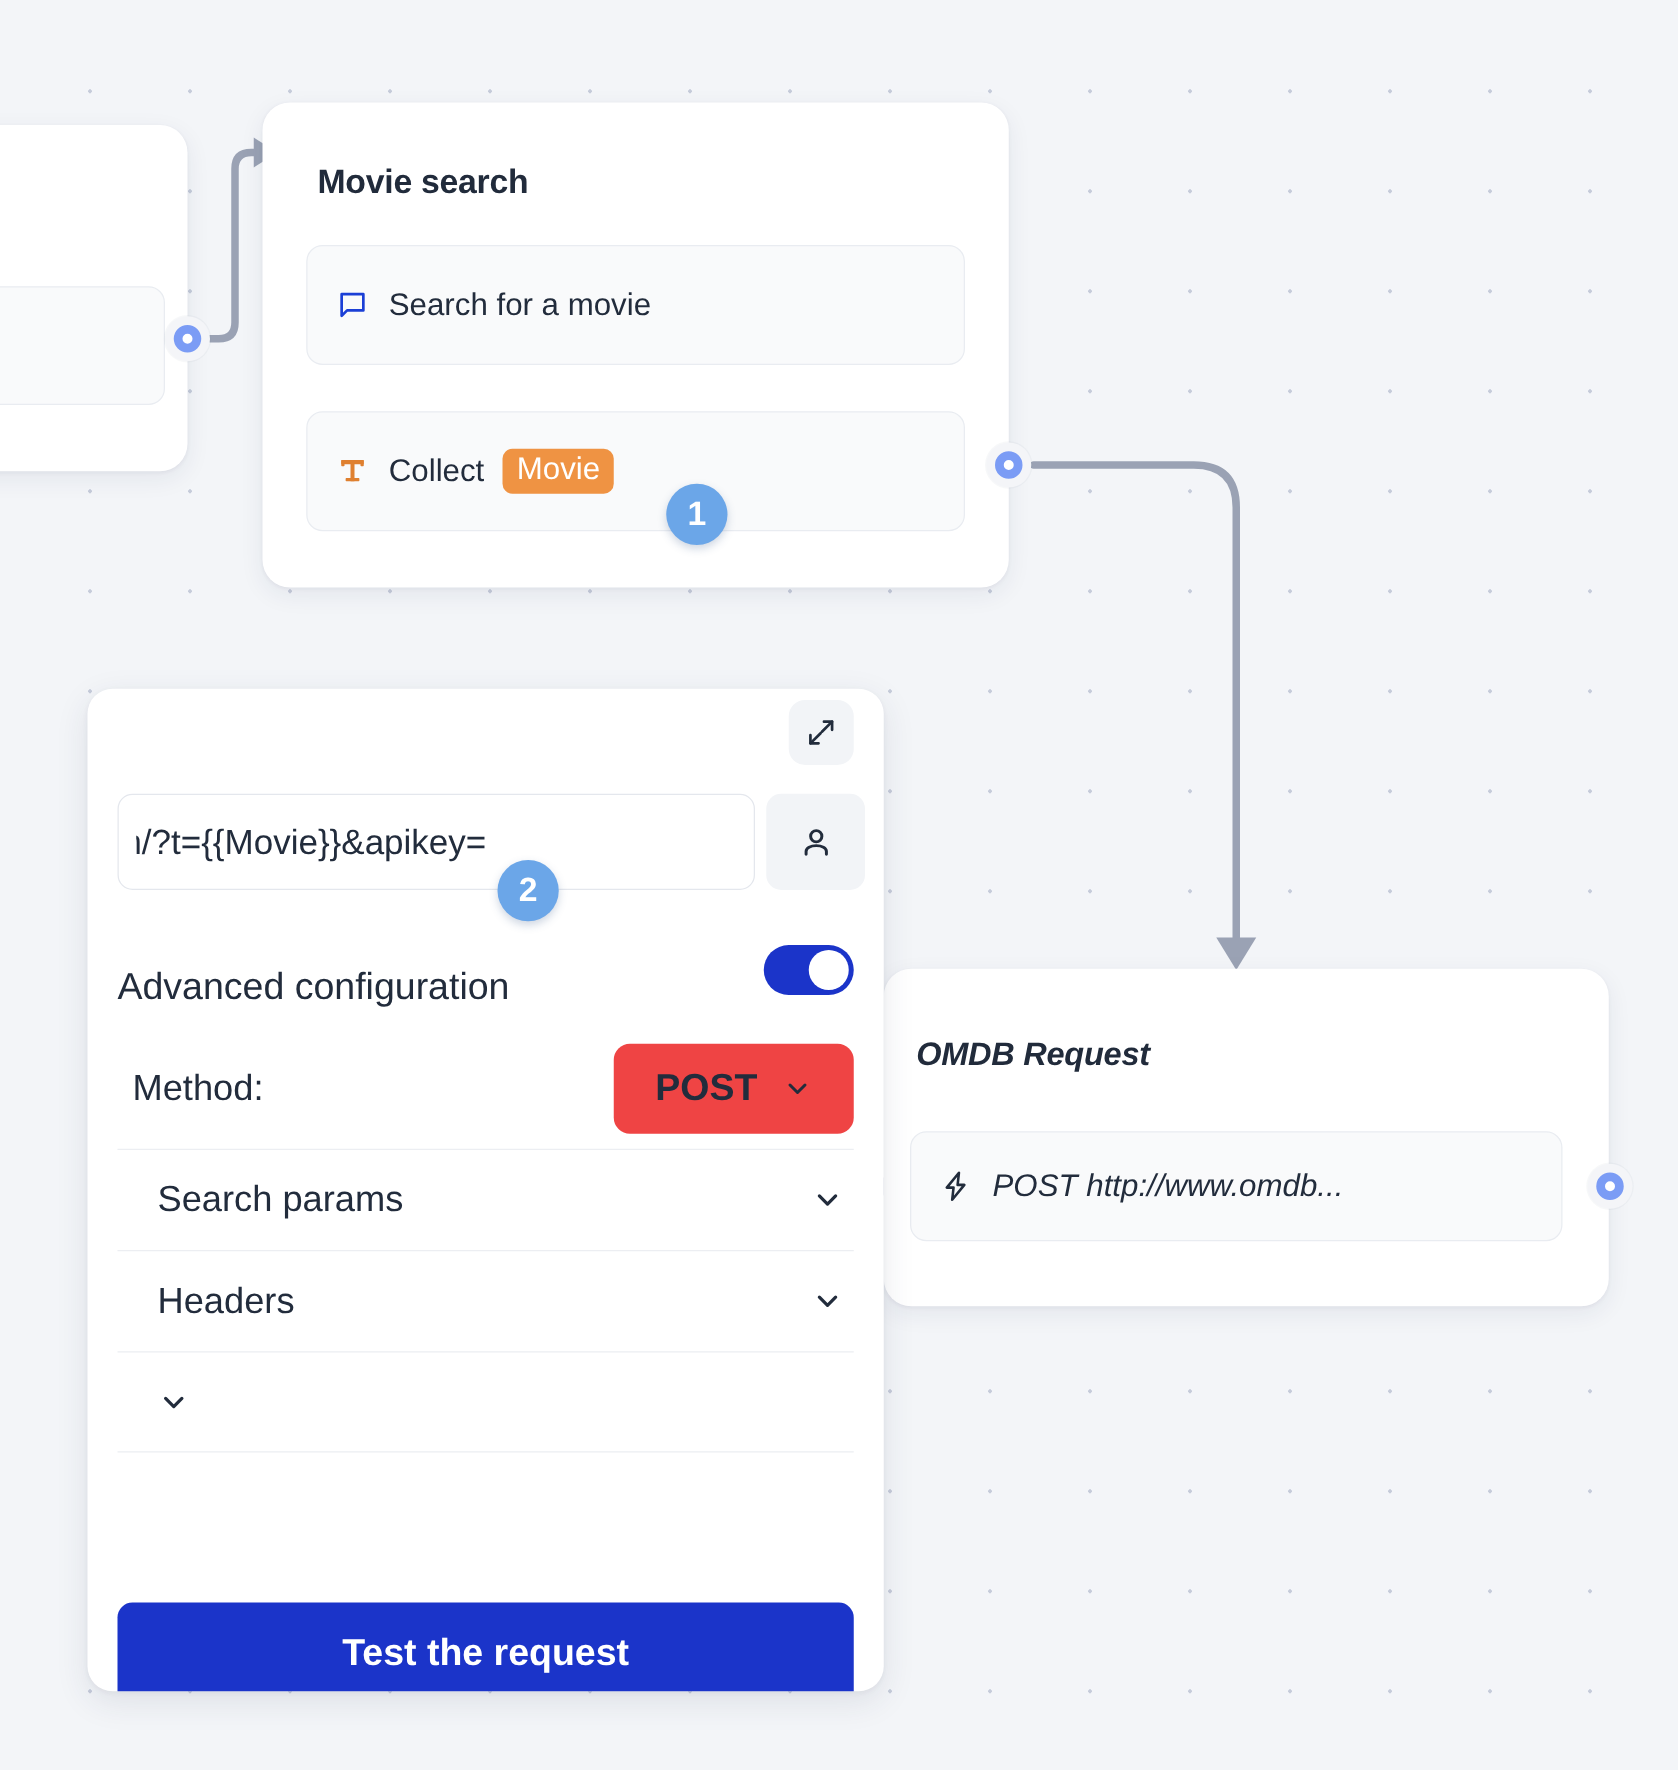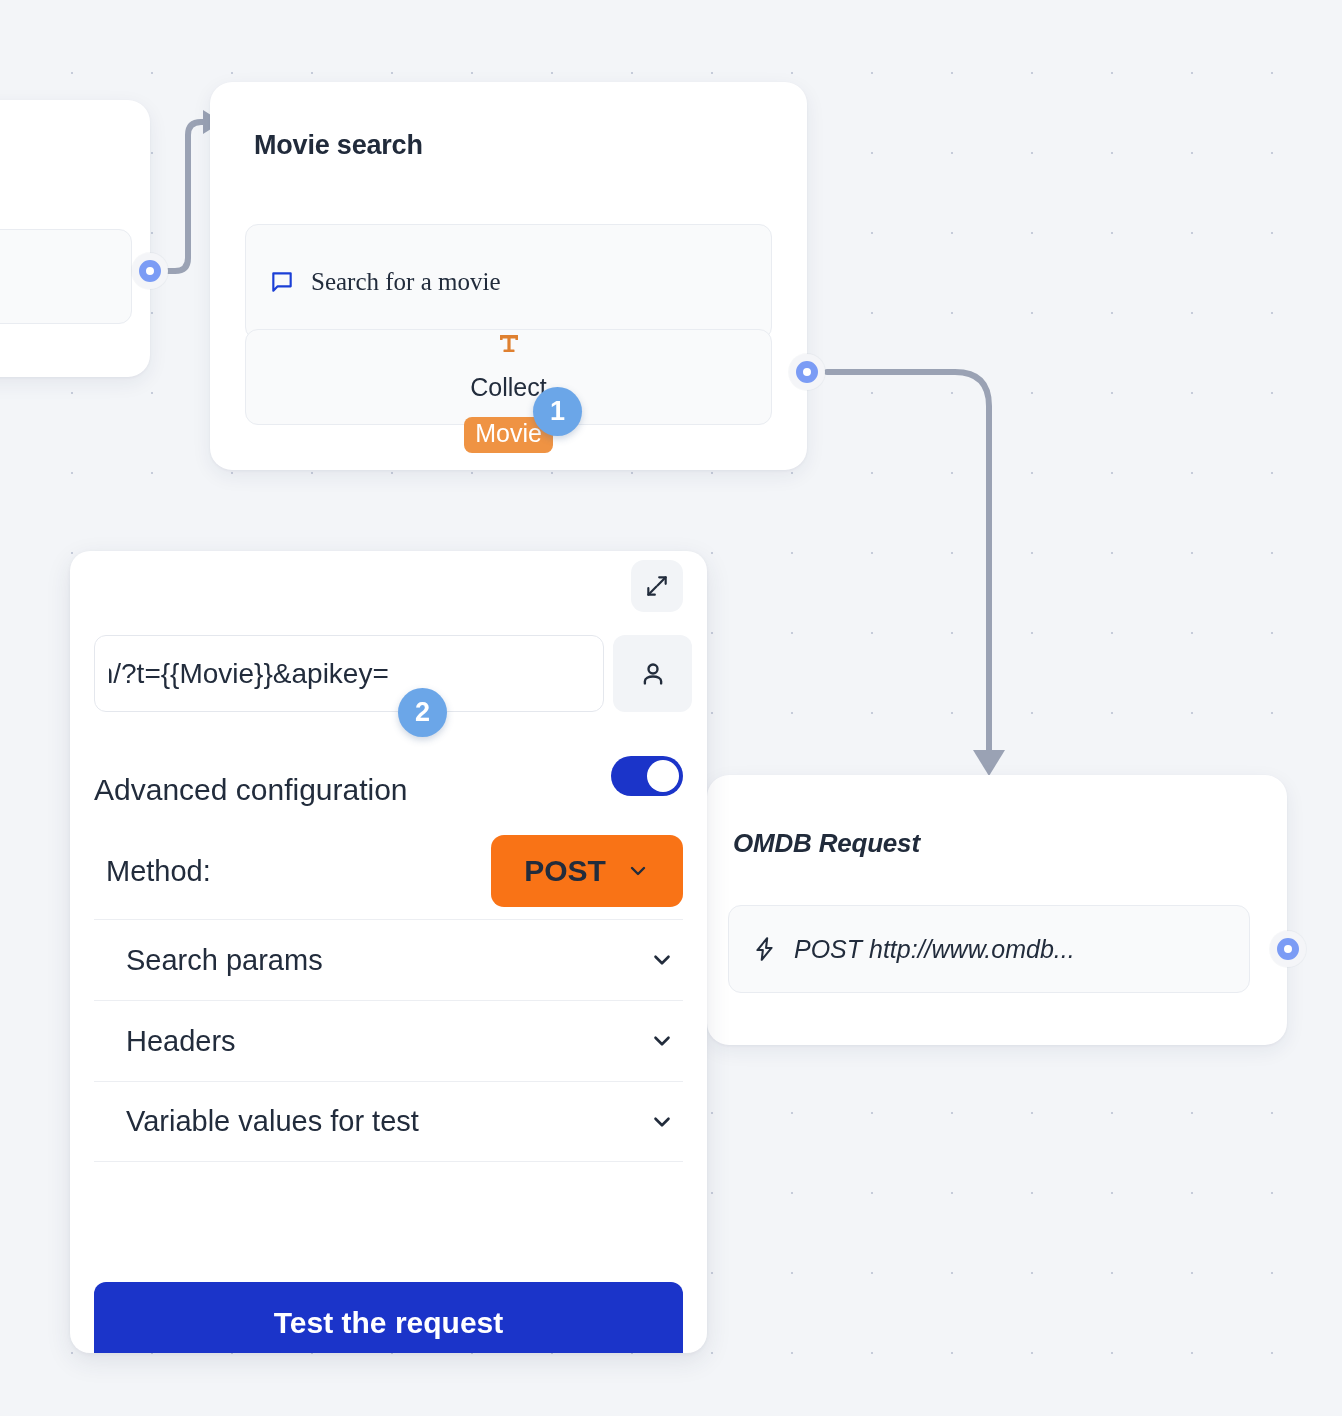--- a/index.html
+++ b/index.html
@@ -208,21 +208,21 @@
     width: 589px;
     display: flex;
     align-items: center;
     justify-content: space-between;
   }
   .method-label { font-size: 29px; color: #222c3c; margin-left: 12px; }
   .method-select {
     min-width: 192px;
     height: 72px;
     border-radius: 13px;
-    background: #f97316;
+    background: #ef4444;
     display: flex;
     align-items: center;
     justify-content: center;
     gap: 20px;
     font-size: 30px;
     font-weight: 700;
     color: #222c3c;
     cursor: pointer;
     border: none;
     padding: 0 22px;
@@ -283,30 +283,30 @@
   </svg>
 
   <div class="node" style="left:-170px; top:100px; width:320px; height:277px;">
     <div class="node-row" style="position:absolute; left:32px; top:129px; width:270px; height:95px;"></div>
   </div>
   <div class="port" style="left:132px; top:253px;"></div>
 
   <div class="node" id="movie-search" style="left:210px; top:82px; width:597px; height:388px;">
     <div class="node-title" style="position:absolute; left:44px; top:48px;">Movie search</div>
 
-    <div class="node-row" style="position:absolute; left:35px; top:142px; width:527px; height:116px;font-family:Liberation Serif, serif;">
+    <div class="node-row" style="position:absolute; left:35px; top:114px; width:527px; height:96px;">
       <span class="row-icon">
         <svg width="26" height="26" viewBox="0 0 24 24" fill="none" stroke="#1b3fd6" stroke-width="2" stroke-linejoin="round">
           <path d="M4 4h16v12H8l-4 4z"></path>
         </svg>
       </span>
       <span class="row-label">Search for a movie</span>
     </div>
 
-    <div class="node-row" style="position:absolute; left:35px; top:247px; width:527px; height:96px;flex-direction:column;">
+    <div class="node-row" style="position:absolute; left:35px; top:247px; width:527px; height:96px;">
       <span class="row-icon">
         <svg width="24" height="24" viewBox="0 0 24 24" fill="#df8030">
           <rect x="3" y="3" width="18" height="3.4" rx="0.6"></rect>
           <rect x="10.4" y="3" width="3.2" height="17" rx="0.5"></rect>
           <rect x="6.5" y="17.4" width="11" height="2.6" rx="0.6"></rect>
           <rect x="3" y="3" width="2.6" height="5" rx="0.6"></rect>
           <rect x="18.4" y="3" width="2.6" height="5" rx="0.6"></rect>
         </svg>
       </span>
       <span class="row-label">Collect</span>
@@ -378,21 +378,20 @@
       </div>
       <div class="acc-item">
         <span>Headers</span>
         <span>
           <svg width="26" height="26" viewBox="0 0 24 24" fill="none" stroke="#222c3c" stroke-width="2.4" stroke-linecap="round" stroke-linejoin="round">
             <path d="M6 9l6 6 6-6"></path>
           </svg>
         </span>
       </div>
       <div class="acc-item">
-        <span>Variable values for test</span>
         <span>
           <svg width="26" height="26" viewBox="0 0 24 24" fill="none" stroke="#222c3c" stroke-width="2.4" stroke-linecap="round" stroke-linejoin="round">
             <path d="M6 9l6 6 6-6"></path>
           </svg>
         </span>
       </div>
     </div>
 
     <button class="test-btn">Test the request</button>
   </div>

